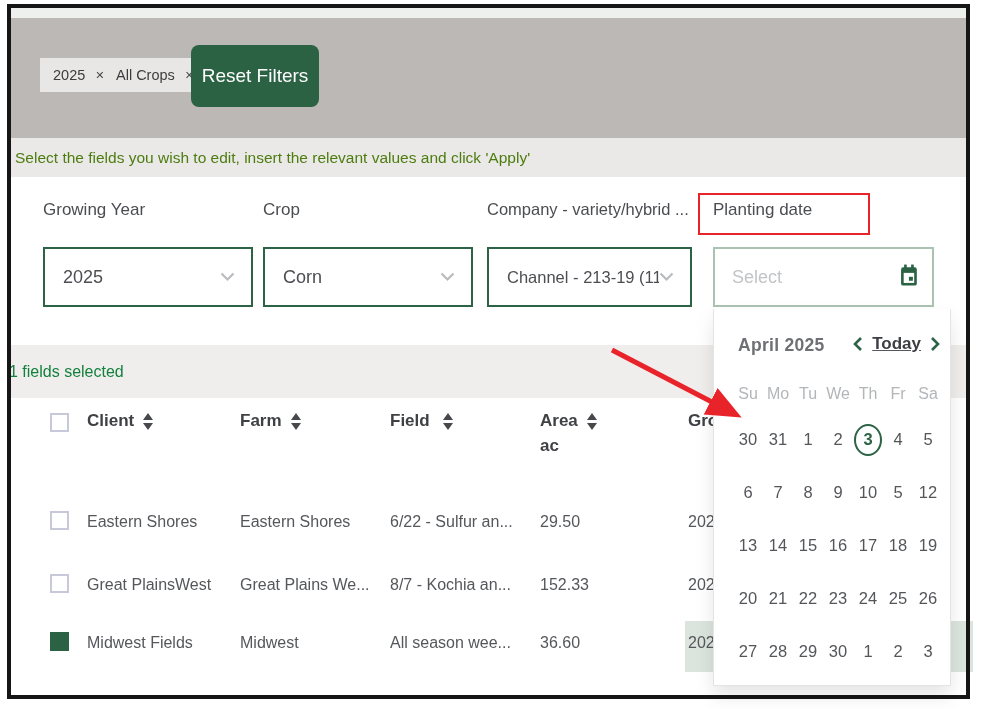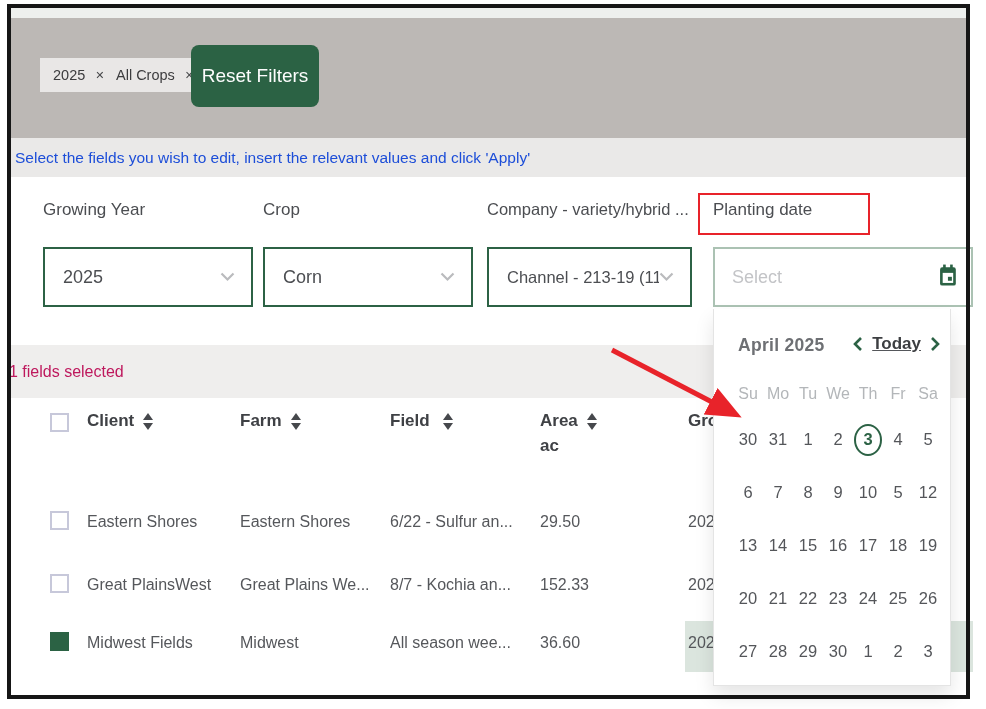--- a/index.html
+++ b/index.html
@@ -31,55 +31,55 @@
   .chip-1 { left: 40px; }
   .chip-2 { left: 103px; }
   .reset-btn {
     position: absolute; left: 191px; top: 45px; width: 128px; height: 62px;
     background: #2b6244; border: none; border-radius: 8px;
     color: #fdfdfd; font-size: 19px; font-family: "Liberation Sans", sans-serif;
     display: flex; align-items: center; justify-content: center; cursor: pointer;
   }
   .instruction {
     left: 11px; top: 138px; width: 955px; height: 39px;
-    background: #eae9e8; color: #1d4ed8; font-size: 15.5px;
+    background: #eae9e8; color: #4d7c0f; font-size: 15.5px;
     line-height: 39px; padding-left: 4px; white-space: nowrap;
   }
 
   
   .f-label { position: absolute; top: 200px; font-size: 17px; color: #4b4d51; white-space: nowrap; }
   .lbl-1 { left: 43px; } .lbl-2 { left: 263px; } .lbl-3 { left: 487px; font-size: 16.5px; } .lbl-4 { left: 713px; }
   .sel {
     position: absolute; top: 247px; height: 60px; background: #fff;
     border: 2px solid #2c6245; display: flex; align-items: center;
     justify-content: space-between; padding: 0 16px 0 18px; cursor: pointer;
   }
   .sel .val { font-size: 18px; color: #4c4e52; white-space: nowrap; overflow: hidden; }
   .sel-1 { left: 43px;  width: 210px; }
   .sel-2 { left: 263px; width: 210px; }
   .sel-3 { left: 487px; width: 205px; }
   .sel-3 .val { font-size: 16.5px; }
   .date-input {
-    position: absolute; left: 713px; top: 247px; width: 260px; height: 60px;
+    position: absolute; left: 713px; top: 247px; width: 221px; height: 60px;
     background: #fff; border: 2px solid #abc2b3; display: flex; align-items: center;
     justify-content: space-between; padding: 0 13px 0 17px; cursor: text;
   }
   .placeholder { font-size: 18px; color: #c3c4c7; }
 
   
   .anno-rect {
     position: absolute; left: 698px; top: 193px; width: 172px; height: 42px;
     border: 2px solid #e8232a; z-index: 50; pointer-events: none;
   }
   .anno-arrow { position: absolute; left: 595px; top: 338px; z-index: 50; pointer-events: none; }
 
   
   .selected-band {
     left: 11px; top: 345px; width: 955px; height: 53px;
-    background: #efeeed; color: #be185d; font-size: 16px; line-height: 53px;
+    background: #efeeed; color: #15803d; font-size: 16px; line-height: 53px;
   }
   .selected-band span { margin-left: -2px; }
 
   
   .checkbox {
     position: absolute; width: 19px; height: 19px;
     border: 2px solid #c7c8da; background: #fff; cursor: pointer;
   }
   .checkbox.checked { background: #2b6244; border-color: #2b6244; }
   .h-cell {

